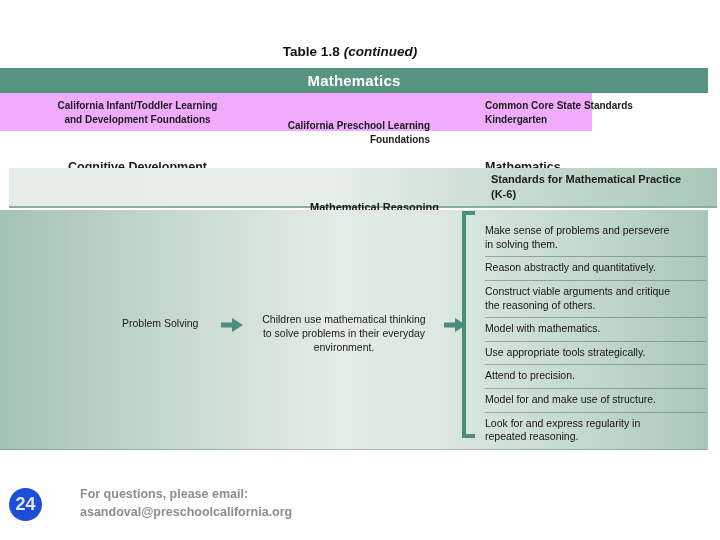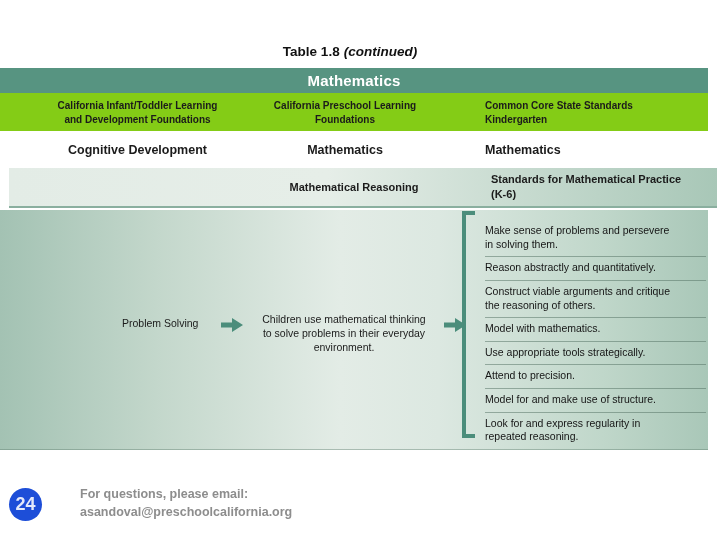--- a/index.html
+++ b/index.html
@@ -12,34 +12,34 @@
     font-size:13.5px; font-weight:bold; color:#111;
   }
   .slide-title .suffix { font-style:italic; margin-left:4px; }
 
   .banner {
     position:absolute; left:0; top:68px; width:708px; height:25px;
     background:#579481; color:#ffffff; font-weight:bold; font-size:15px;
     display:flex; align-items:center; justify-content:center; letter-spacing:.2px;
   }
 
-  .header-row { position:absolute; left:0; top:93px; width:708px; height:38px; background:#84cc16; }
-  .domain-row { position:absolute; left:0; top:131px; width:708px; height:37px; background:#ffffff; }
+  .header-row { position:absolute; left:0; top:93px; width:592px; height:38px; background:#f0abfc; }
+  .domain-row { position:absolute; left:0; top:148px; width:708px; height:37px; background:#ffffff; }
   .strand-row {
     position:absolute; left:9px; top:168px; width:708px; height:40px; box-sizing:border-box;
     background:linear-gradient(90deg,#e3ece6 0%,#e6eee8 45%,#a8c7b7 100%);
     border-bottom:2px solid #8aaf9f;
   }
 
   .cell { position:absolute; top:50%; transform:translateY(-50%); font-weight:bold; white-space:pre-line; }
   .h-cell { font-size:10px; line-height:1.35; }
   .d-cell { font-size:12.5px; }
   .s-cell { font-size:11px; line-height:1.35; }
   .c1 { left:0; width:275px; text-align:center; }
-  .c2 { left:260px; width:170px; text-align:center; }
+  .c2 { left:260px; width:170px; text-align:right;margin-top:20px; }
   .c3 { left:485px; width:212px; text-align:left; }
   .c3s { left:482px; width:205px; text-align:left; }
 
   .body-area {
     position:absolute; left:0; top:210px; width:708px; height:240px;
     background:linear-gradient(90deg,#a3c2b3 0%,#c3d7cb 22%,#e3ece6 48%,#dce8e1 62%,#c0d7ca 85%,#a9c7b8 100%);
     border-bottom:1px solid rgba(100,130,115,0.45);
     box-sizing:border-box;
   }
   .flow-label { position:absolute; left:122px; top:107px; font-size:10.5px; }

